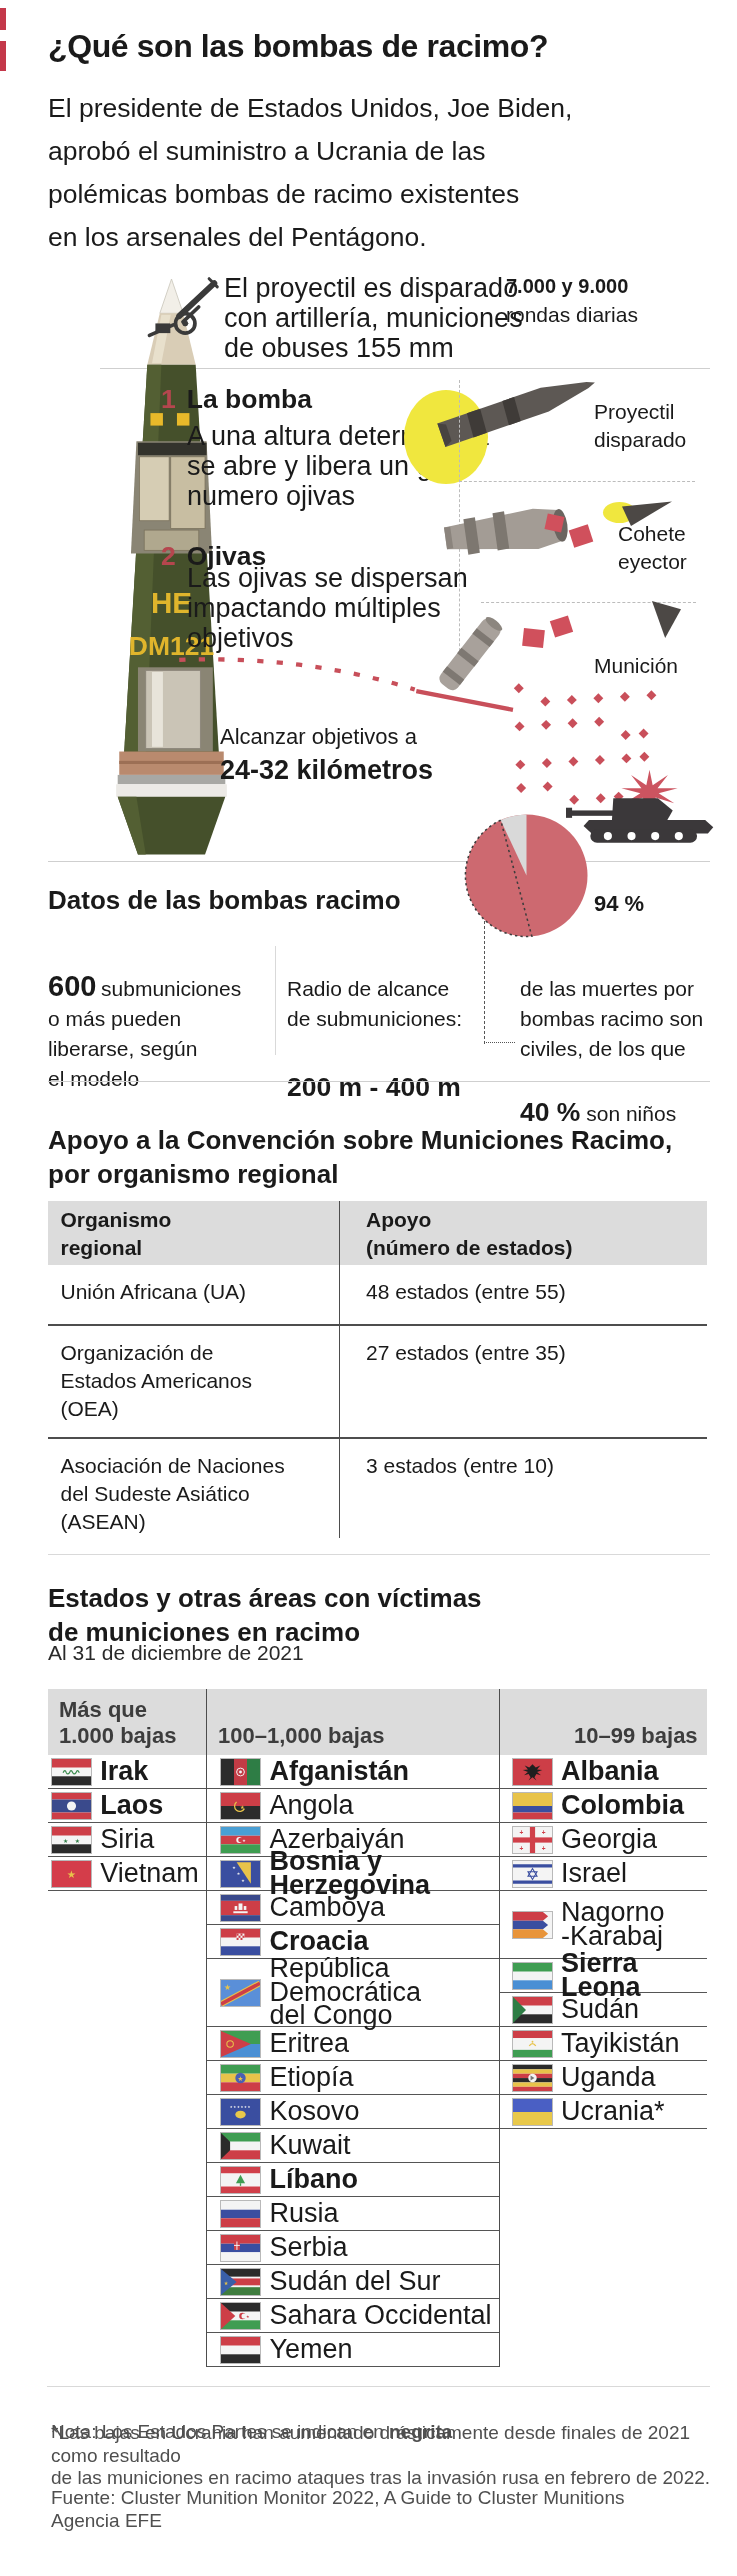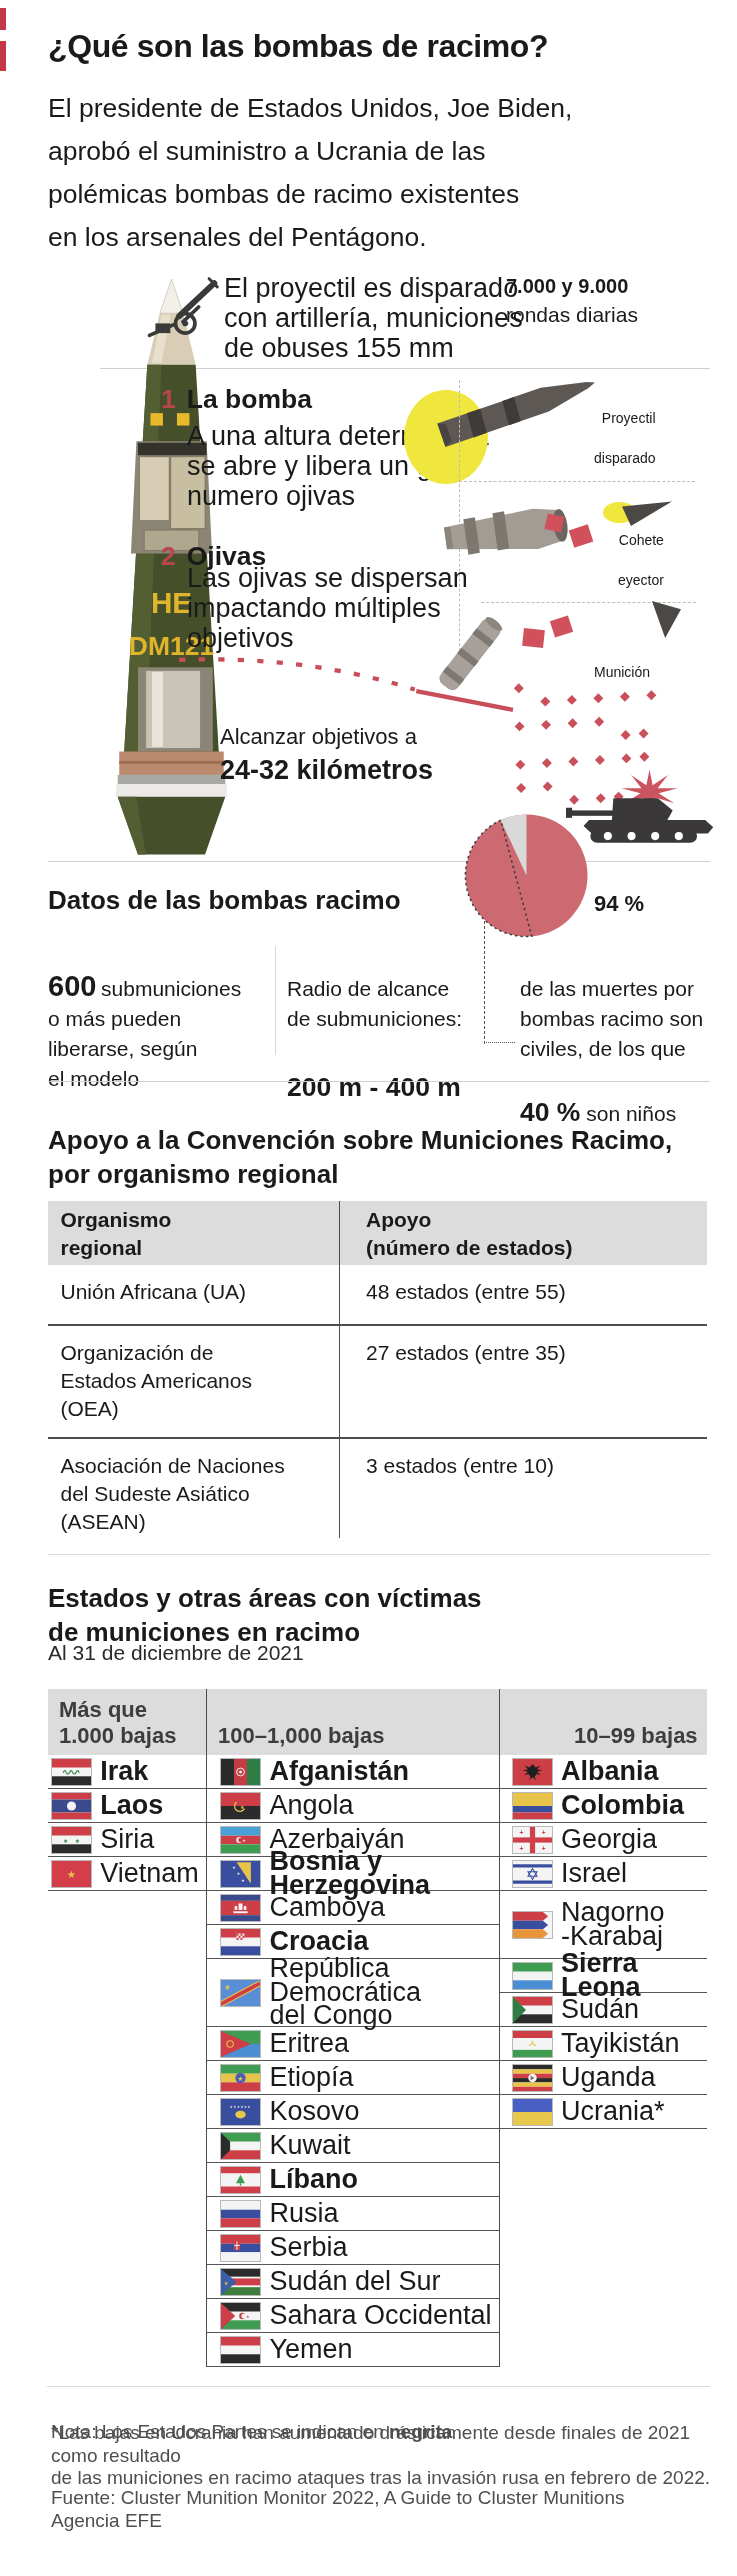--- a/index.html
+++ b/index.html
@@ -11,21 +11,21 @@
   .intro{left:48px;top:87px;font-size:26.5px;line-height:43px;}
   .note27{font-size:27px;line-height:30px;}
   .rounds-b{font-size:20px;font-weight:bold;display:block;}
   .rounds-r{font-size:21px;display:block;margin-top:4.7px;}
   .divider{height:0;border-top:1.6px solid #cfcfcf;}
   .divider-dark{height:0;border-top:1.6px solid #d9d9d9;}
   .stepnum{color:#b5464e;font-weight:bold;font-size:26.5px;margin-right:11px;}
   .steptitle{font-weight:bold;font-size:26.5px;}
   .dashv{border-left:1.6px dashed #bcbcbc;}
   .dashh{border-top:1.6px dashed #bcbcbc;}
-  .lbl{font-size:14px;line-height:40px;white-space:pre-line;text-align:right;}
+  .lbl{font-size:21px;line-height:28px;white-space:pre-line;}
   .cube{position:absolute;background:#d0505c;}
   .range1{font-size:22px;}
   .range2{font-size:27px;font-weight:bold;margin-top:4.7px;}
   .factshead{font-size:26px;font-weight:bold;}
   .fact{font-size:21px;line-height:30px;white-space:pre-line;}
   .fbig{font-size:29px;font-weight:bold;margin-right:4.7px;}
   .fbold{font-size:26.5px;font-weight:bold;}
   .pct94{font-size:22px;font-weight:bold;}
   .sechead{font-size:26px;font-weight:bold;line-height:34px;white-space:pre-line;}
   .subt{font-size:21px;color:#2a2a2a;}

